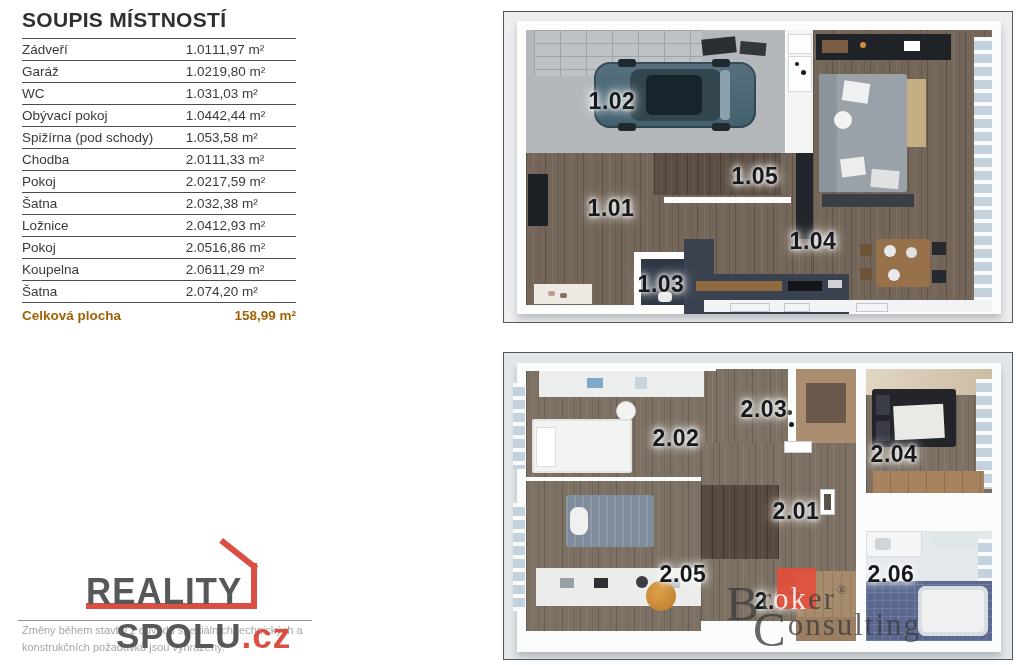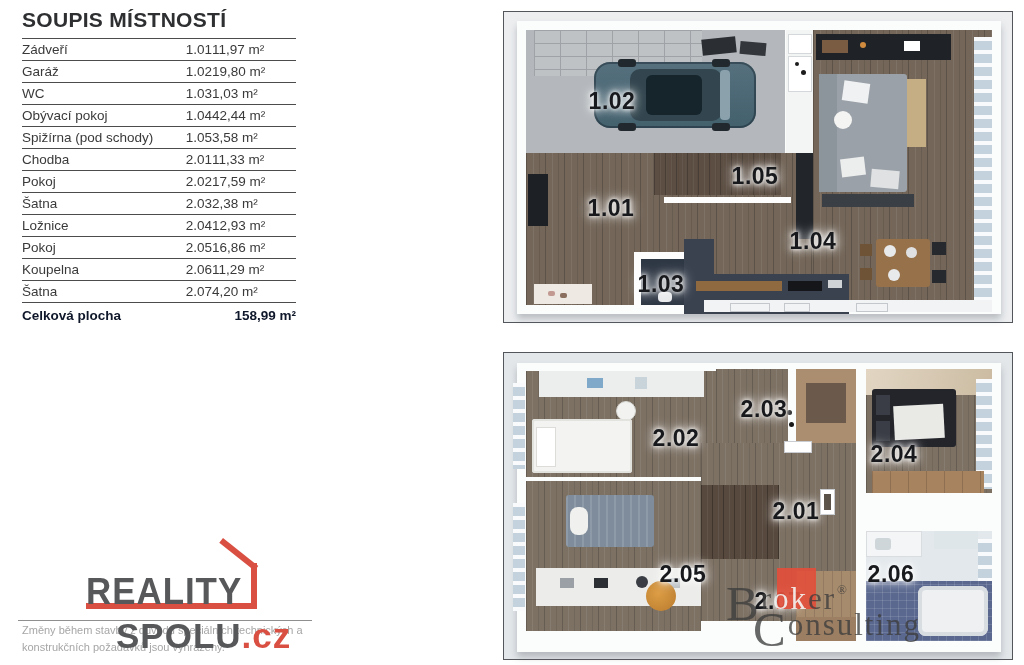--- a/index.html
+++ b/index.html
@@ -8,21 +8,21 @@
 
   
   .page-title{position:absolute;left:22px;top:8px;font-size:21px;font-weight:800;
               color:#2d2f31;letter-spacing:.3px;}
   .rtable{position:absolute;left:22px;top:38px;width:274px;border-top:1.5px solid #4c4c4c;}
   .rrow{display:flex;align-items:center;height:21px;border-bottom:1.5px solid #4c4c4c;
         font-size:13.5px;color:#3a3a3a;}
   .rrow .nm{flex:1;text-align:left;white-space:nowrap;}
   .rrow .no{width:54px;text-align:right;}
   .rrow .ar{width:84px;text-align:left;}
-  .trow{display:flex;align-items:center;height:24px;font-size:13.5px;font-weight:800;color:#0f172a;}
+  .trow{display:flex;align-items:center;height:24px;font-size:13.5px;font-weight:800;color:#a16207;}
   .trow .nm{flex:1;}
   .trow .ar{text-align:right;}
 
   
   .plan{position:absolute;left:503px;width:510px;border:1.5px solid #53575b;box-sizing:border-box;}
   #plan1{top:11px;height:312px;background:#eceef0;}
   #plan2{top:352px;height:308px;background:#e3e7ea;}
   .shell{position:absolute;background:#fbfcfc;box-shadow:0 5px 7px rgba(110,116,122,.4);}
   .abs{position:absolute;}
   .wood1{background-color:#74675a;

